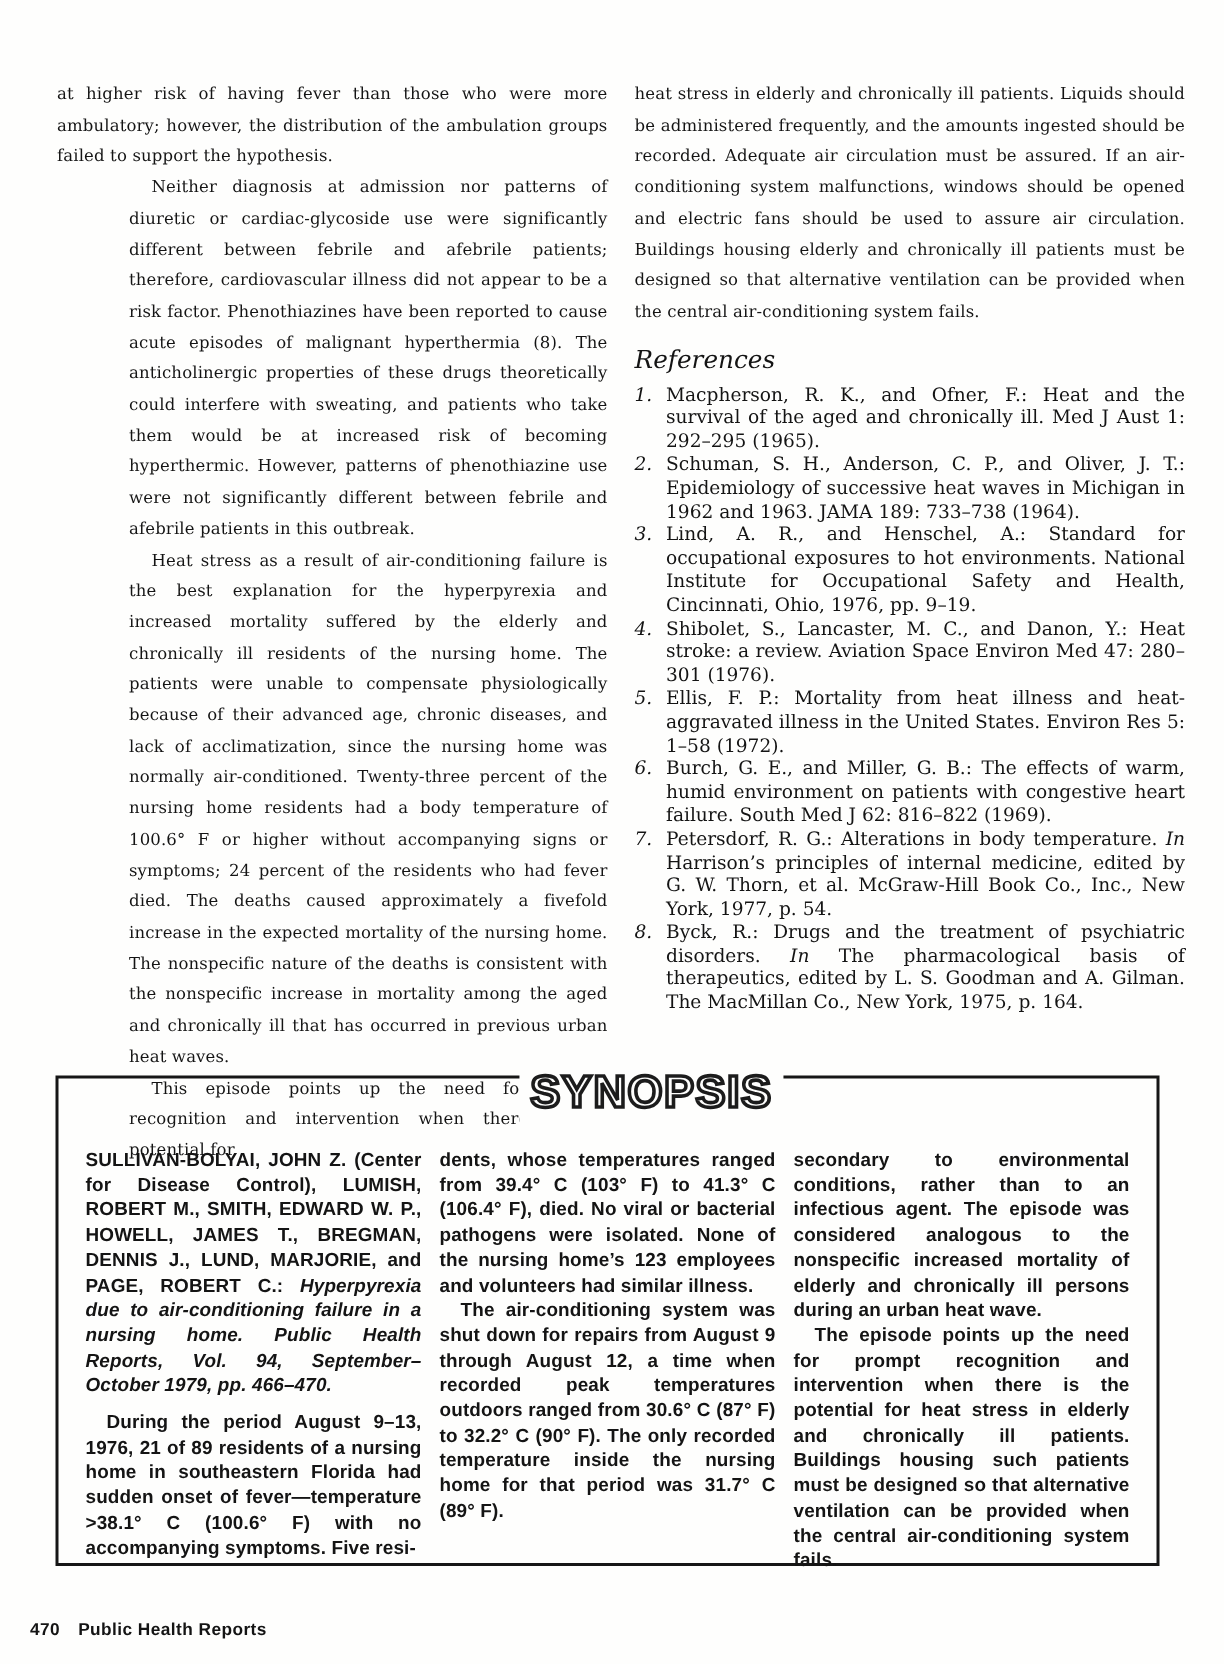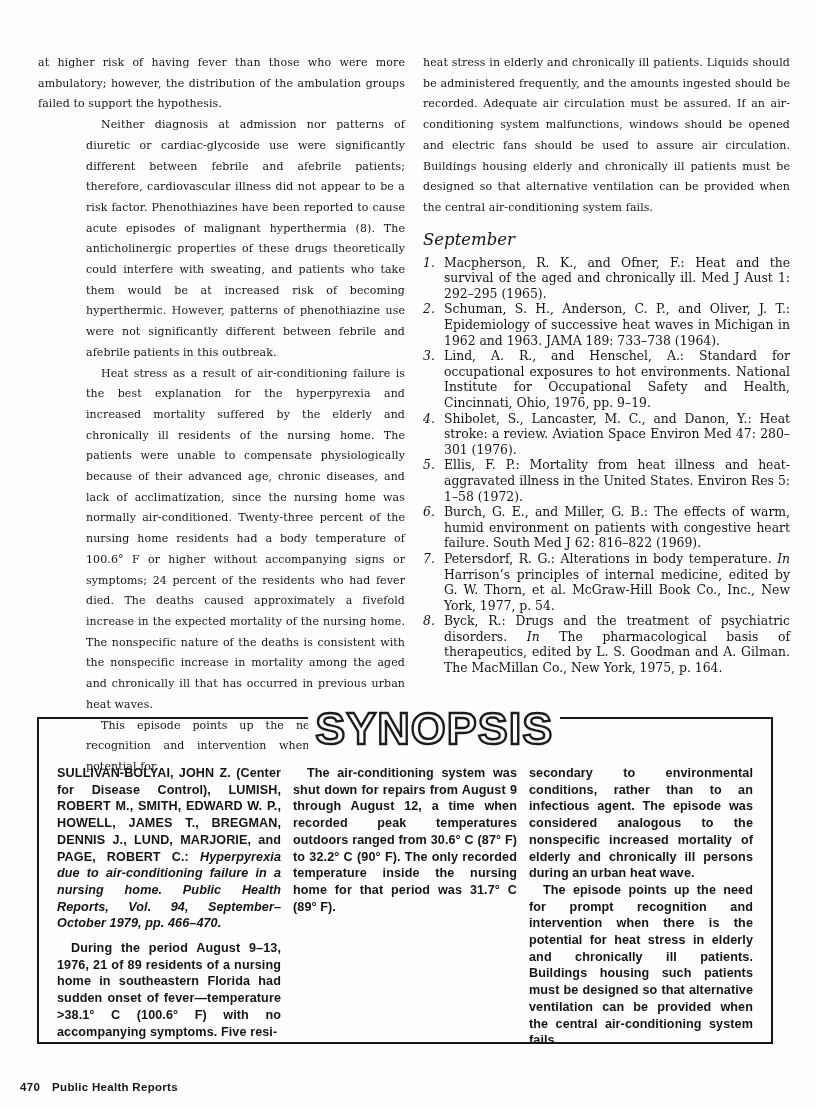--- a/index.html
+++ b/index.html
@@ -47,21 +47,21 @@
     position:absolute;left:37px;top:717px;width:736px;height:327px;
     border:2px solid #161616;
     box-sizing:border-box;
   }
   .syn-title{
     position:absolute;top:-19px;left:54%;
     transform:translateX(-50%);
     margin:0;padding:0 7px;
     background:#fefefd;
     font-family:"Liberation Sans", sans-serif;
-    font-weight:700;font-size:45px;line-height:58px;
+    font-weight:700;font-size:30px;line-height:58px;
     letter-spacing:1px;
     color:#fefefd;
     -webkit-text-stroke:2.4px #1c1c1c;
     white-space:nowrap;
   }
   .syn-cols{
     position:absolute;left:18px;right:18px;top:46px;
     display:flex;gap:12px;
   }
   .syn-col{width:228px;
@@ -95,21 +95,21 @@
     <div class="col">
       <p>at higher risk of having fever than those who were more ambulatory; however, the distribution of the ambulation groups failed to support the hypothesis.</p>
       <p class="indent">Neither diagnosis at admission nor patterns of diuretic or cardiac-glycoside use were significantly different between febrile and afebrile patients; therefore, cardiovascular illness did not appear to be a risk factor. Phenothiazines have been reported to cause acute episodes of malignant hyperthermia (8). The anticholinergic properties of these drugs theoretically could interfere with sweating, and patients who take them would be at increased risk of becoming hyperthermic. However, patterns of phenothiazine use were not significantly different between febrile and afebrile patients in this outbreak.</p>
       <p class="indent">Heat stress as a result of air-conditioning failure is the best explanation for the hyperpyrexia and increased mortality suffered by the elderly and chronically ill residents of the nursing home. The patients were unable to compensate physiologically because of their advanced age, chronic diseases, and lack of acclimatization, since the nursing home was normally air-conditioned. Twenty-three percent of the nursing home residents had a body temperature of 100.6° F or higher without accompanying signs or symptoms; 24 percent of the residents who had fever died. The deaths caused approximately a fivefold increase in the expected mortality of the nursing home. The nonspecific nature of the deaths is consistent with the nonspecific increase in mortality among the aged and chronically ill that has occurred in previous urban heat waves.</p>
       <p class="indent">This episode points up the need for prompt recognition and intervention when there is the potential for</p>
     </div>
 
     <div class="col">
       <p>heat stress in elderly and chronically ill patients. Liquids should be administered frequently, and the amounts ingested should be recorded. Adequate air circulation must be assured. If an air-conditioning system malfunctions, windows should be opened and electric fans should be used to assure air circulation. Buildings housing elderly and chronically ill patients must be designed so that alternative ventilation can be provided when the central air-conditioning system fails.</p>
 
-      <h3 class="refs-heading">September</h3>
+      <h3 class="refs-heading">References</h3>
 
       <ul class="refs">
         <li>
           <span class="ref-num">1.</span>
           <span class="ref-text">Macpherson, R. K., and Ofner, F.: Heat and the survival of the aged and chronically ill. Med J Aust 1: 292–295 (1965).</span>
         </li>
         <li>
           <span class="ref-num">2.</span>
           <span class="ref-text">Schuman, S. H., Anderson, C. P., and Oliver, J. T.: Epidemiology of successive heat waves in Michigan in 1962 and 1963. JAMA 189: 733–738 (1964).</span>
         </li>
@@ -142,20 +142,21 @@
   </div>
 
   <div class="synopsis-box">
     <h1 class="syn-title">SYNOPSIS</h1>
     <div class="syn-cols">
       <div class="syn-col">
         <p><span>SULLIVAN-BOLYAI, JOHN Z. (Center for Disease Control), LUMISH, ROBERT M., SMITH, EDWARD W. P., HOWELL, JAMES T., BREGMAN, DENNIS J., LUND, MARJORIE, and PAGE, ROBERT C.: </span><i>Hyperpyrexia due to air-conditioning failure in a nursing home. Public Health Reports, Vol. 94, September–October 1979, pp. 466–470.</i></p>
         <p class="indent space-before">During the period August 9–13, 1976, 21 of 89 residents of a nursing home in southeastern Florida had sudden onset of fever—temperature &gt;38.1° C (100.6° F) with no accompanying symptoms. Five resi-</p>
       </div>
       <div class="syn-col">
+        <p>dents, whose temperatures ranged from 39.4° C (103° F) to 41.3° C (106.4° F), died. No viral or bacterial pathogens were isolated. None of the nursing home’s 123 employees and volunteers had similar illness.</p>
         <p class="indent">The air-conditioning system was shut down for repairs from August 9 through August 12, a time when recorded peak temperatures outdoors ranged from 30.6° C (87° F) to 32.2° C (90° F). The only recorded temperature inside the nursing home for that period was 31.7° C (89° F).</p>
       </div>
       <div class="syn-col">
         <p>secondary to environmental conditions, rather than to an infectious agent. The episode was considered analogous to the nonspecific increased mortality of elderly and chronically ill persons during an urban heat wave.</p>
         <p class="indent">The episode points up the need for prompt recognition and intervention when there is the potential for heat stress in elderly and chronically ill patients. Buildings housing such patients must be designed so that alternative ventilation can be provided when the central air-conditioning system fails.</p>
       </div>
     </div>
   </div>
 
   <div class="footer">

